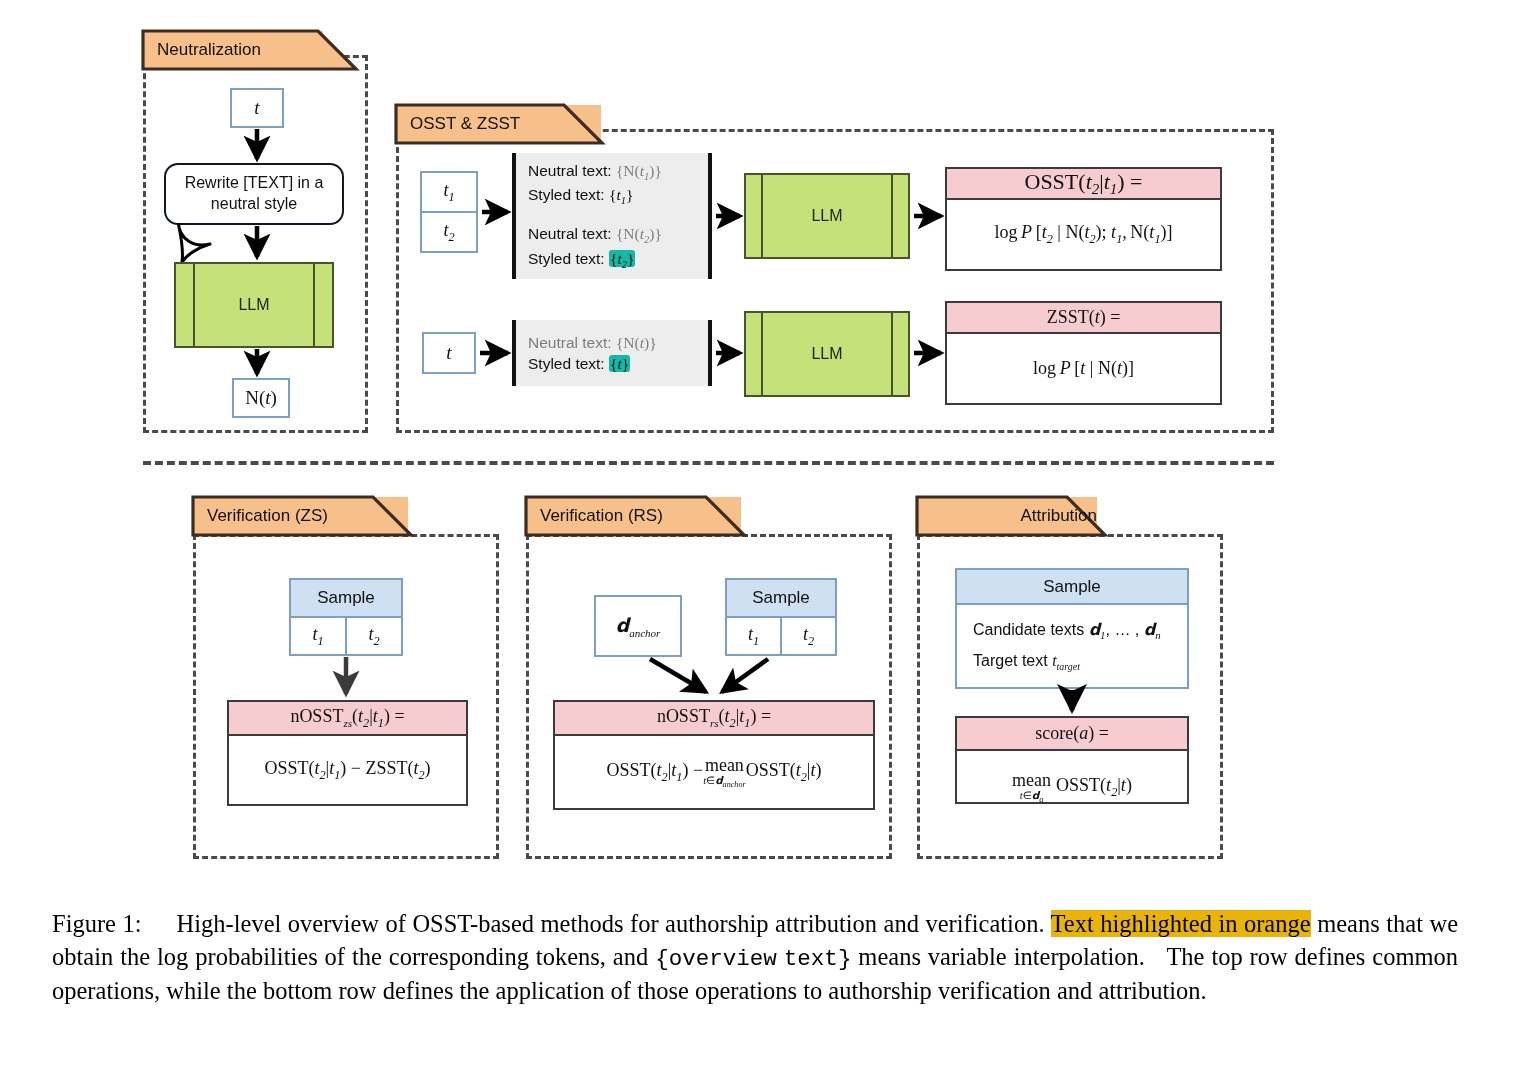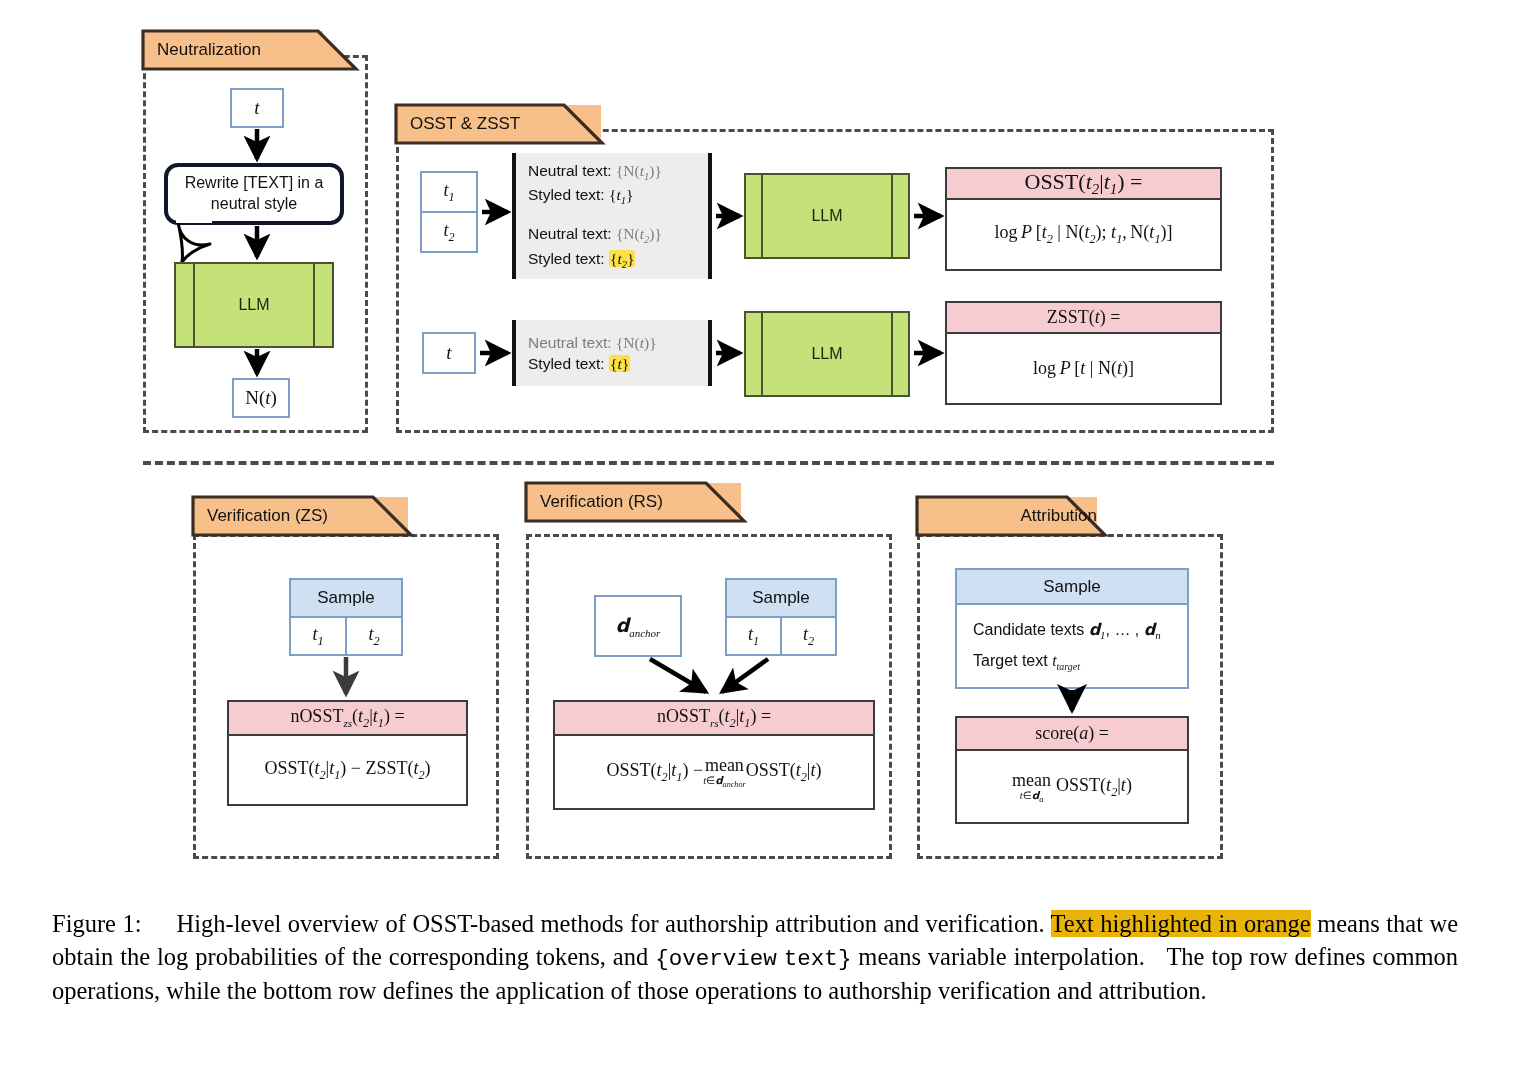--- a/index.html
+++ b/index.html
@@ -87,26 +87,26 @@
     display:flex;flex-direction:column;justify-content:center;
     padding-left:16px;
   }
   .prompt .edge{
     position:absolute;top:0;bottom:0;width:0;
     border-left:4px solid #111;
   }
   .prompt .line{font-size:15.5px;line-height:1.38;white-space:nowrap;}
   .prompt .gray{color:#7d7d7d;}
   .prompt .dark{color:#111;}
-  .hl{background:#fde047;border-radius:3px;padding:0 1px;}
+  .hl{background:#14b8a6;border-radius:3px;padding:0 1px;}
 
   
   .bubble{
     position:absolute;box-sizing:border-box;
-    border:4px solid #0f172a;background:#fff;
+    border:2px solid #0f172a;background:#fff;
     border-radius:14px;
     display:flex;align-items:center;justify-content:center;
     text-align:center;font-size:16px;line-height:1.3;
   }
 
   
   .m{font-family:"Liberation Serif", serif;font-style:italic;}
   .mr{font-family:"Liberation Serif", serif;font-style:normal;}
   .cal{font-family:"Liberation Serif", serif;font-style:italic;}
   sub{font-size:.68em;}
@@ -310,21 +310,21 @@
       <span class="mr" style="font-size:18px;">OSST(<span class="m">t</span><sub class="m">2</sub>|<span class="m">t</span><sub class="m">1</sub>) − ZSST(<span class="m">t</span><sub class="m">2</sub>)</span>
     </div>
   </div>
 
   <svg class="arrows" style="left:0;top:0;" width="1515" height="1072">
     <line x1="346" y1="657" x2="346" y2="694" stroke="#3b3b3b" stroke-width="4.5" marker-end="url(#ahd)"></line>
   </svg>
 
   <div class="panel" style="left:526px;top:534px;width:366px;height:325px;"></div>
 
-  <div class="tab" style="left:526px;top:483px;width:215px;">
+  <div class="tab" style="left:526px;top:497px;width:215px;">
     <svg width="260" height="44" viewBox="0 0 260 44" aria-hidden="true">
       <polygon points="0,0 180,0 218,38 0,38" fill="#f7c08a" stroke="#3b2d22" stroke-width="3.2"></polygon>
     </svg>
     <span class="tabbody">Verification (RS)</span>
   </div>
 
   <div class="bluebox" style="left:594px;top:595px;width:88px;height:62px;">
     <span class="cal" style="font-size:19px;">
       <span style="font-family:'Liberation Serif',serif;font-style:italic;">𝗱</span><sub class="m" style="font-size:.58em;">anchor</sub>
     </span>
@@ -379,21 +379,21 @@
     <span style="flex:1;display:flex;flex-direction:column;justify-content:space-evenly;padding:4px 16px;box-sizing:border-box;">
       <span style="font-size:16px;white-space:nowrap;">
         Candidate texts <span class="cal" style="font-family:'Liberation Serif',serif;font-style:italic;">𝗱</span><sub class="m">1</sub>, … , <span style="font-family:'Liberation Serif',serif;font-style:italic;">𝗱</span><sub class="m">n</sub>
       </span>
       <span style="font-size:16px;white-space:nowrap;">
         Target text <span class="m">t</span><sub class="m" style="font-size:.62em;">target</sub>
       </span>
     </span>
   </div>
 
-  <div class="fbox" style="left:955px;top:716px;width:234px;height:108px;">
+  <div class="fbox" style="left:955px;top:716px;width:234px;height:88px;">
     <div class="hdr" style="height:33px;">
       <span class="mr" style="font-size:18px;">score(<span class="m">a</span>) =</span>
     </div>
     <div class="body" style="height:73px;">
       <span class="mr" style="font-size:18px;display:inline-flex;align-items:center;gap:5px;">
         <span style="display:inline-flex;flex-direction:column;align-items:center;line-height:1;">
           <span>mean</span>
           <span style="font-size:.58em;margin-top:2px;">
             <span class="m">t</span>∈<span style="font-family:'Liberation Serif',serif;font-style:italic;">𝗱</span><sub class="m" style="font-size:.82em;">a</sub>
           </span>

